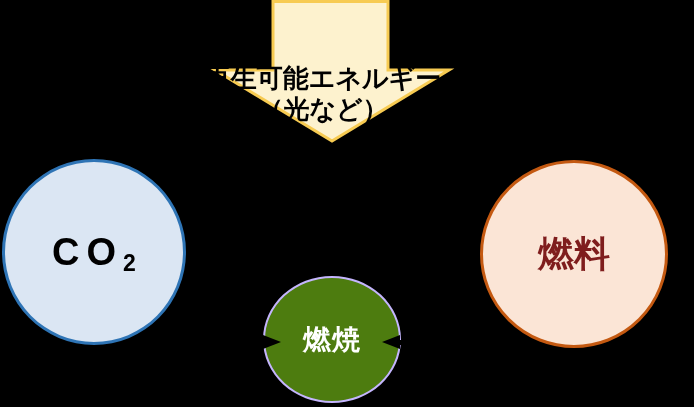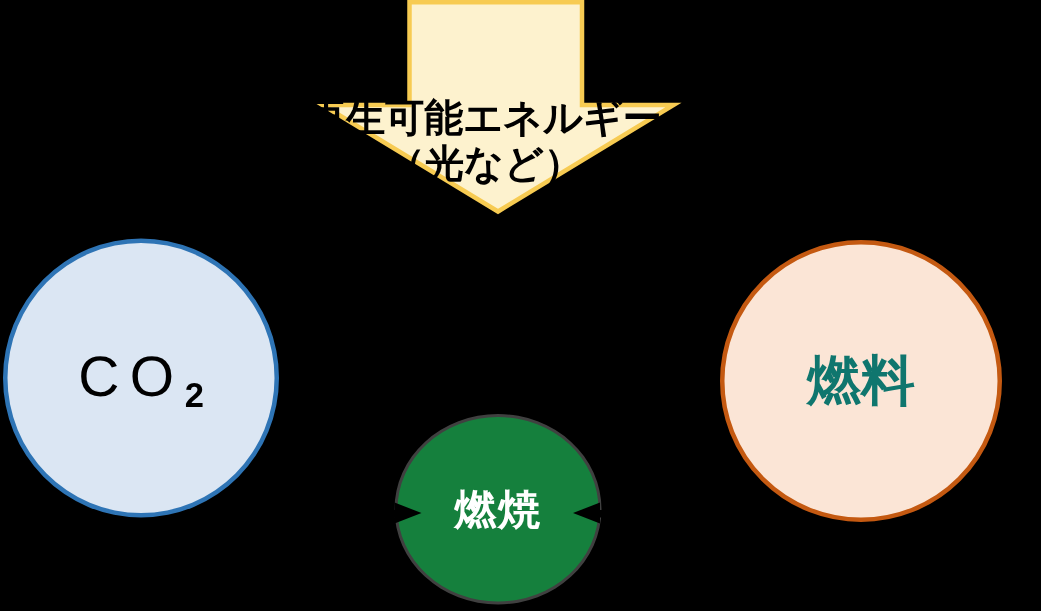--- a/index.html
+++ b/index.html
@@ -26,32 +26,32 @@
     border-radius:50%;
     box-sizing:border-box;
     display:flex;align-items:center;justify-content:center;
     text-align:center;
   }
   .co2{
     left:2px;top:159px;width:184px;height:186px;
     background:#DBE6F3;border:3px solid #2E74B5;
     color:#000;
   }
-  .co2 .main{font-size:38px;font-weight:normal;letter-spacing:7px;}
+  .co2 .main{font-size:38px;font-weight:bold;letter-spacing:7px;}
   .co2 .sub{font-size:23px;font-weight:bold;transform:translateY(11px);}
   .fuel{
     left:480px;top:160px;width:188px;height:188px;
     background:#FBE5D6;border:3px solid #C45911;
-    flex-direction:row;color:#0f766e;
+    flex-direction:row;color:#7f1d1d;
   }
   .fuel .title{font-size:36px;font-weight:bold;line-height:40px;}
   .fuel .subtitle{font-size:22px;font-weight:bold;margin-top:14px;white-space:nowrap;}
   .combustion{
     left:263px;top:276px;width:138px;height:127px;
-    background:#15803d;border:2px solid #404040;
+    background:#4d7c0f;border:2px solid #c4b5fd;
     color:#fff;z-index:1;
   }
   .combustion .label{font-size:28px;font-weight:bold;letter-spacing:1px;}
   
   .conn-shaft{height:5px;background:#000;top:340px;z-index:2;}
   #conn-left-shaft{left:185px;width:80px;}
   #conn-right-shaft{left:400px;width:80px;}
   .conn-head{width:0;height:0;top:335px;z-index:2;
     border-top:7px solid transparent;border-bottom:7px solid transparent;}
   #conn-left-head{left:263px;border-left:18px solid #000;}

